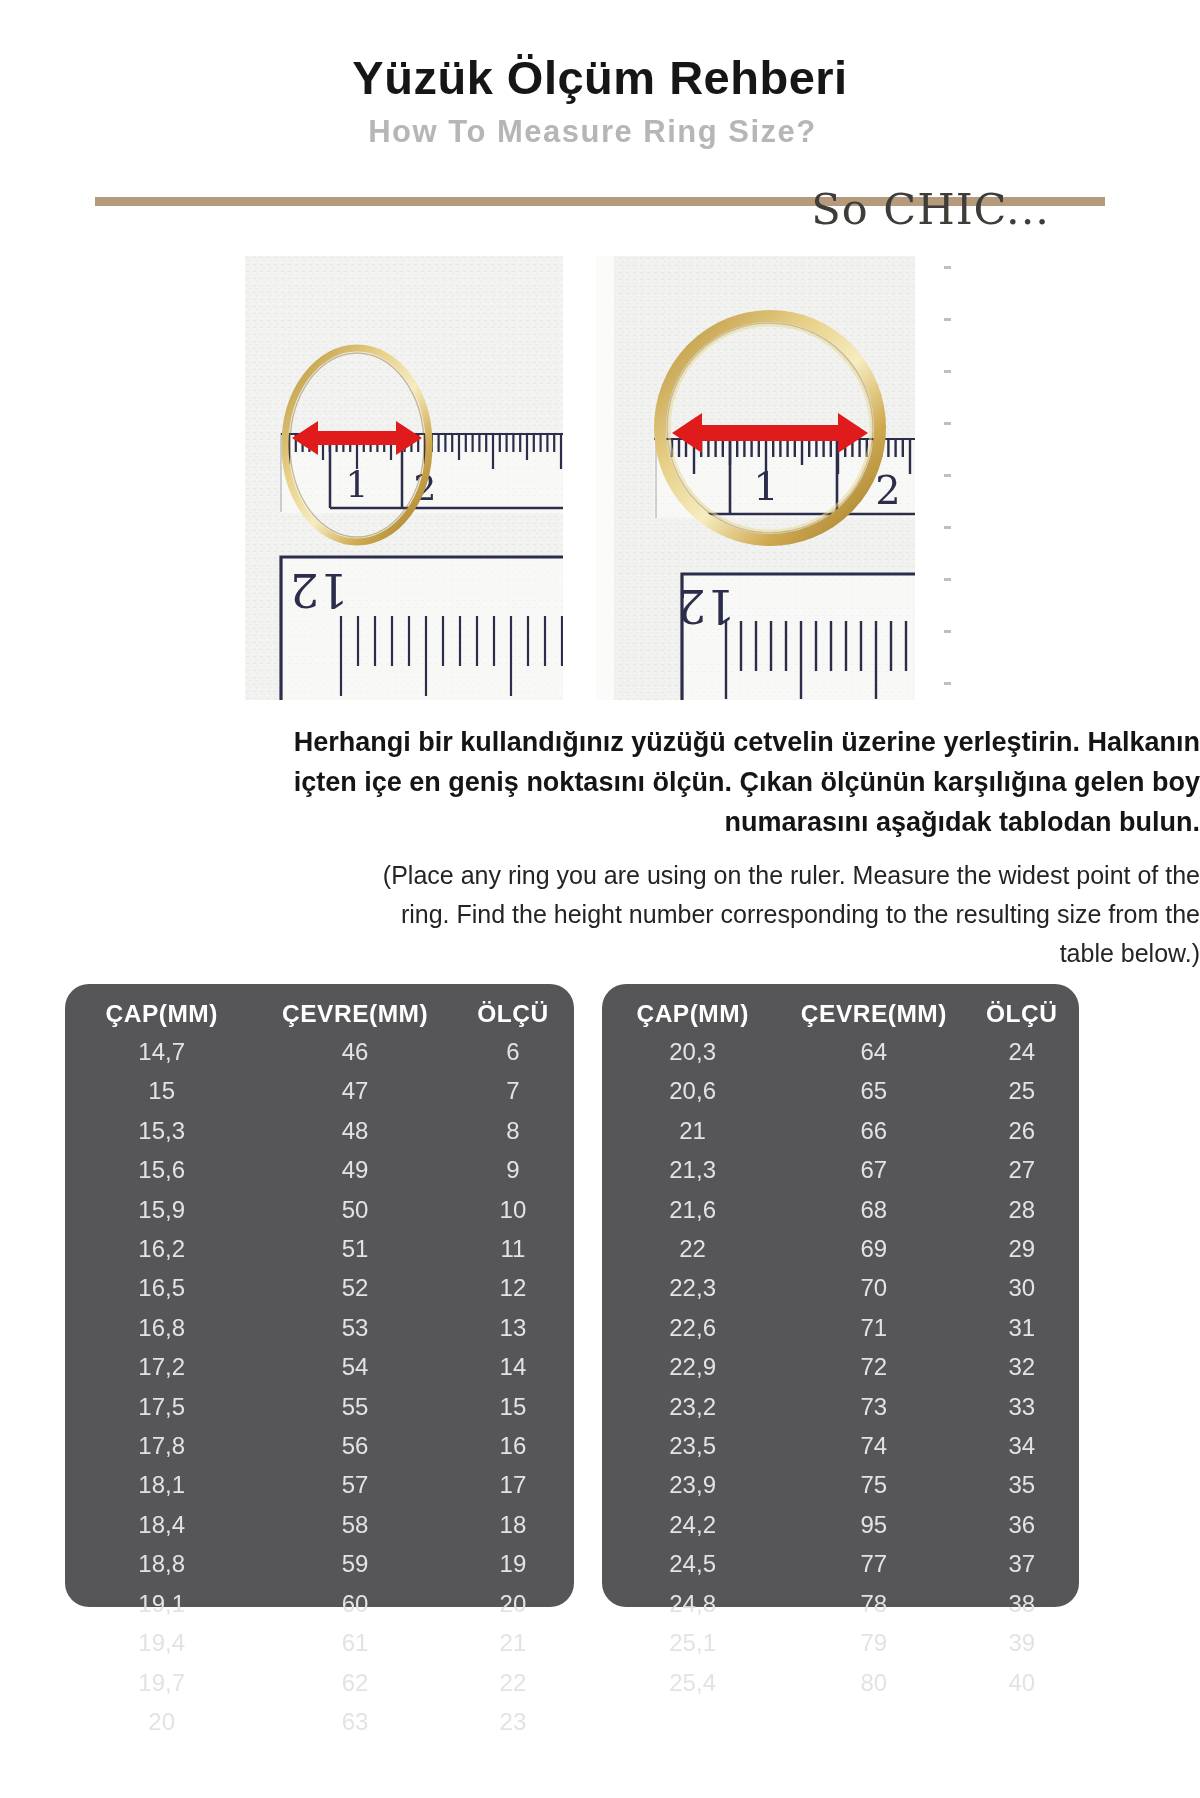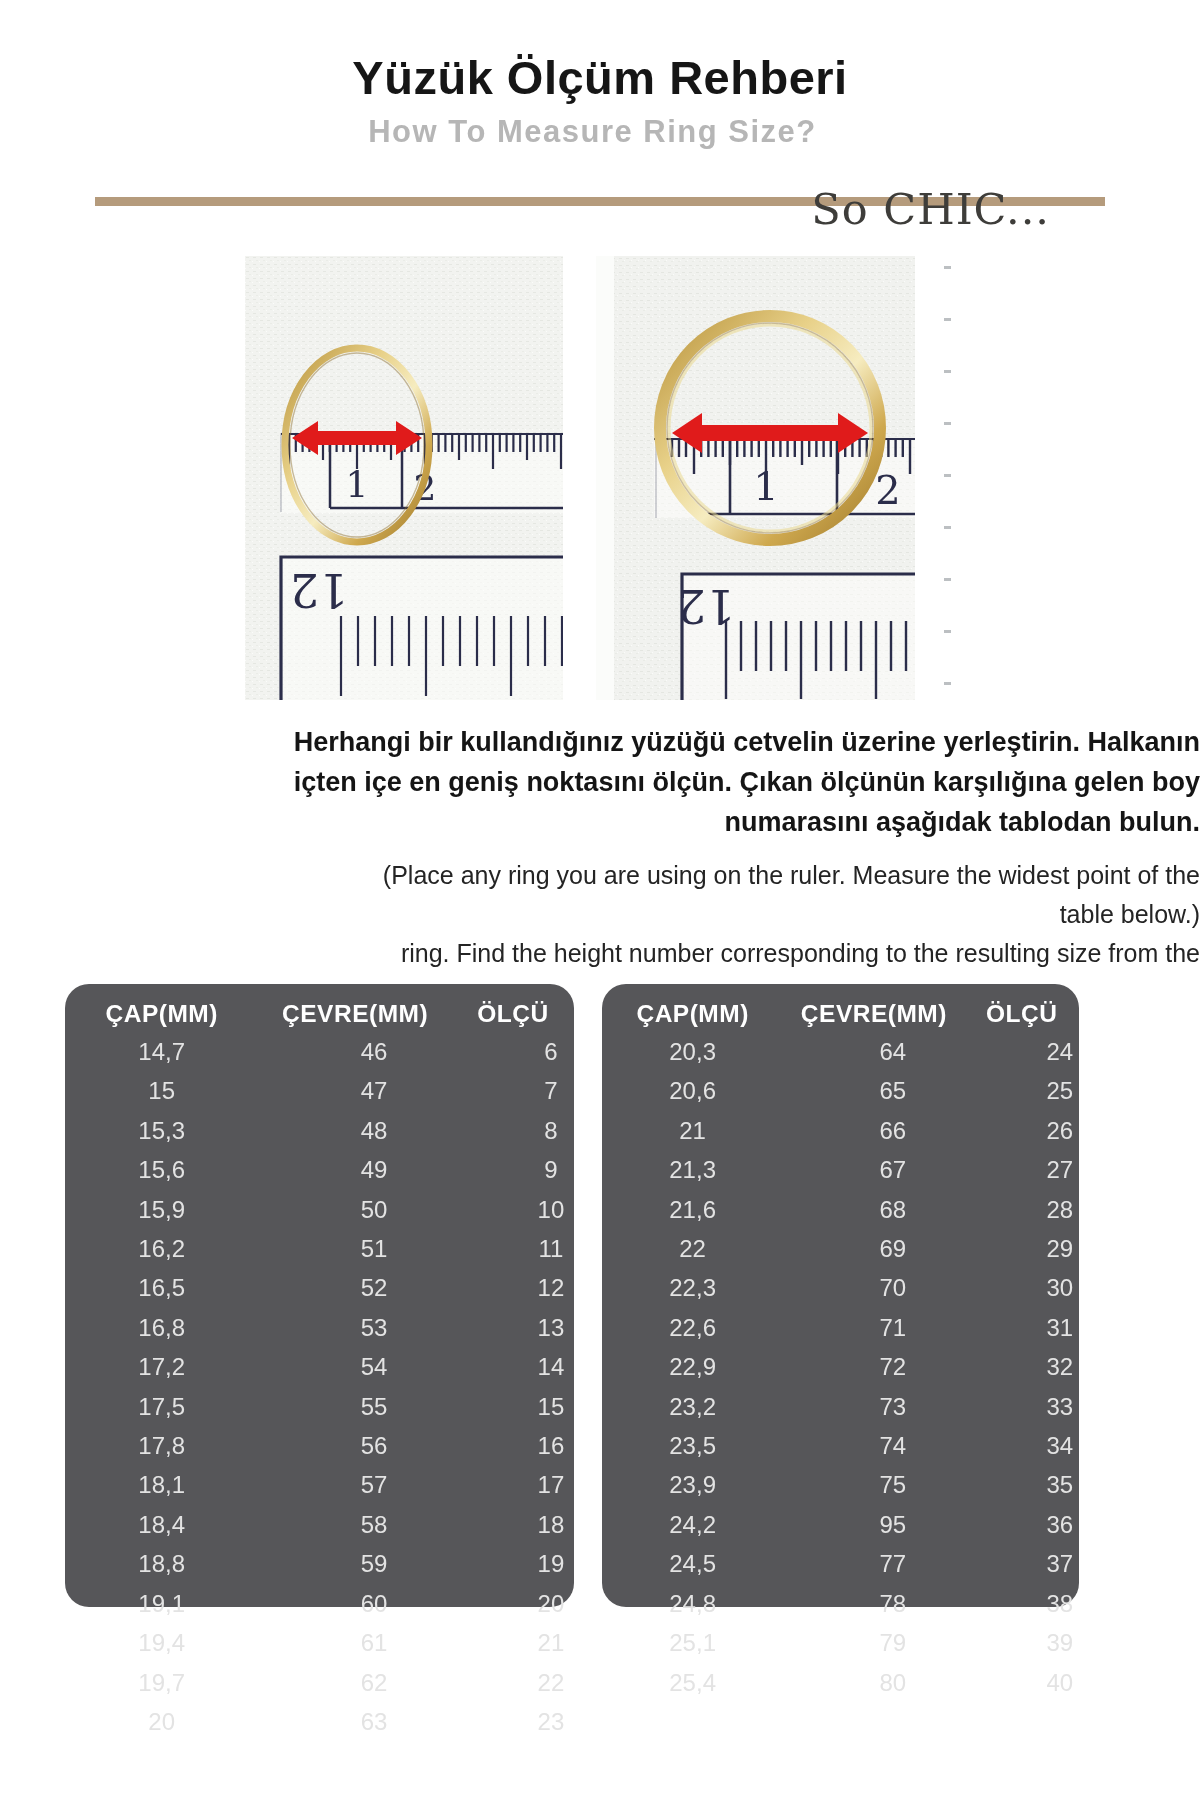--- a/index.html
+++ b/index.html
@@ -29,21 +29,21 @@
             font-family:"Liberation Sans",sans-serif;}
 
   .size-table{top:984px;height:623px;background:var(--table-bg,#565659);
               border-radius:24px;}
   .table-left{left:65px;width:509px;}
   .table-right{left:602px;width:477px;}
   .t-header{display:grid;grid-template-columns:38% 38% 24%;padding-top:12px;
             line-height:36px;font-weight:700;font-size:24.5px;letter-spacing:.5px;
             color:var(--table-header-text,#ffffff);}
   .t-header span{text-align:center;}
-  .t-row{display:grid;grid-template-columns:38% 38% 24%;line-height:39.4px;gap:19px;}
+  .t-row{display:grid;grid-template-columns:38% 38% 24%;line-height:39.4px;}
   .t-cell{text-align:center;font-size:24px;color:var(--table-cell-text,#e3e3e3);}
 
   
   .tick{stroke:var(--ruler-marks,#2b2d4a);stroke-width:2.2;}
   .tickw{stroke:var(--ruler-marks,#2b2d4a);stroke-width:2.4;}
   .rline{stroke:var(--ruler-marks,#2b2d4a);fill:none;}
   .rnum{fill:var(--ruler-marks,#2b2d4a);font-family:"DejaVu Serif",serif;
         text-anchor:middle;dominant-baseline:central;}
   .arrow{fill:var(--arrow-red,#e01b1b);}
   .rulerglass{fill:#fdfefc;opacity:.55;}
@@ -253,22 +253,22 @@
 
 <div class="abs dash-col"></div>
 
 <div class="abs instr instr-tr">
   <div>Herhangi bir kullandığınız yüzüğü cetvelin üzerine yerleştirin. Halkanın</div>
   <div>içten içe en geniş noktasını ölçün. Çıkan ölçünün karşılığına gelen boy</div>
   <div>numarasını aşağıdak tablodan bulun.</div>
 </div>
 <div class="abs instr instr-en">
   <div>(Place any ring you are using on the ruler. Measure the widest point of the</div>
+  <div>ring. Find the height number corresponding to the resulting size from the</div>
   <div>table below.)</div>
-  <div>ring. Find the height number corresponding to the resulting size from the</div>
 </div>
 
 <div class="abs size-table table-left">
   <div class="t-header">
     <span>ÇAP(MM)</span>
     <span>ÇEVRE(MM)</span>
     <span>ÖLÇÜ</span>
   </div>
   <div class="t-body">
       <div class="t-row">

